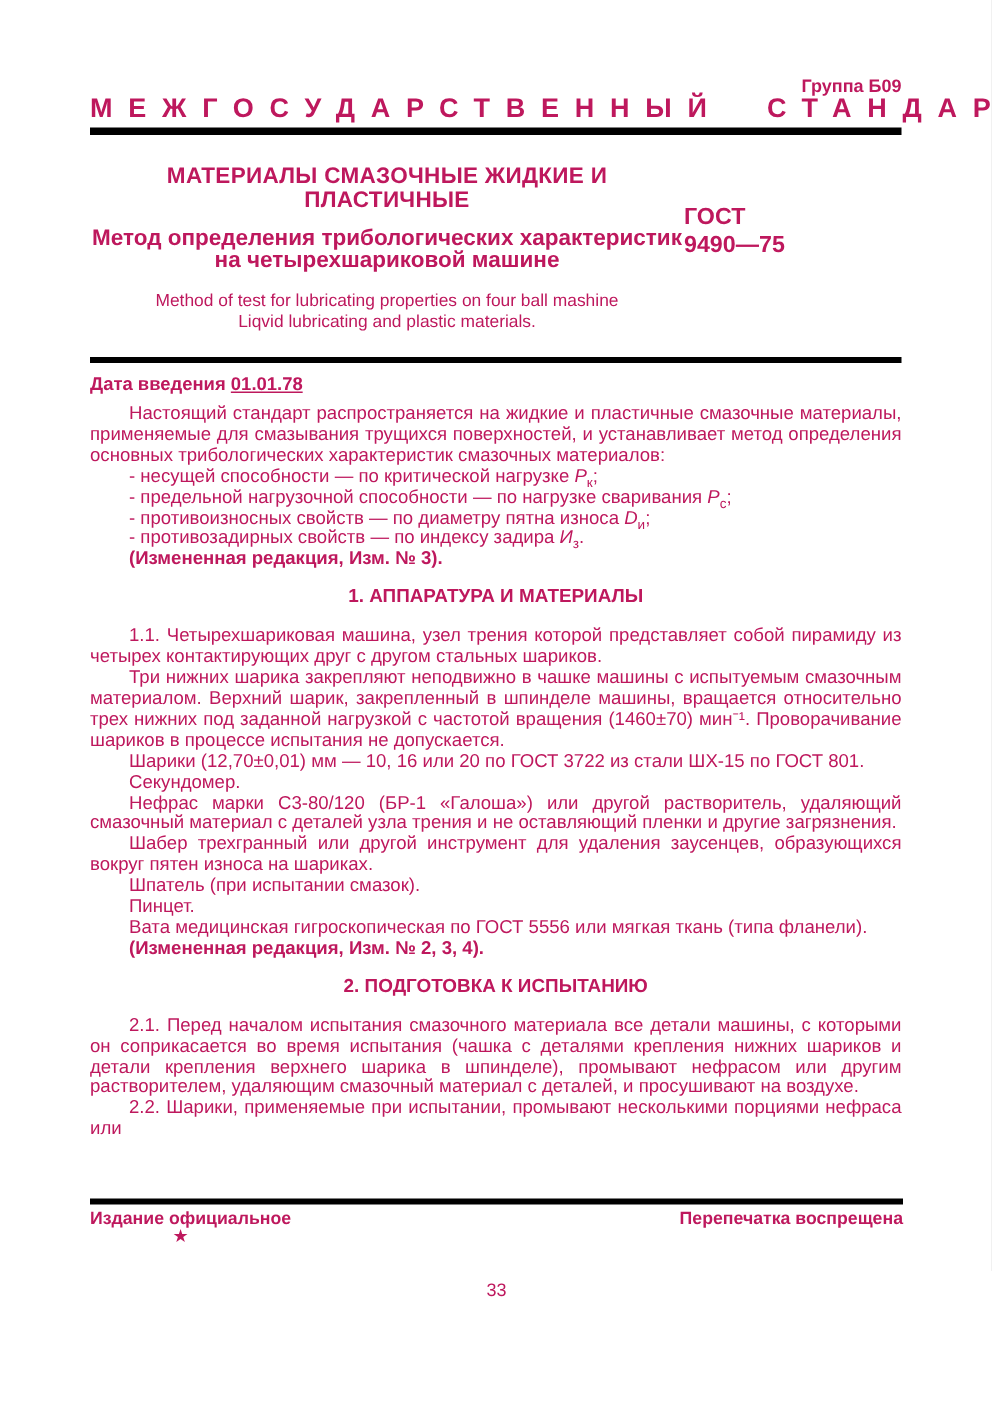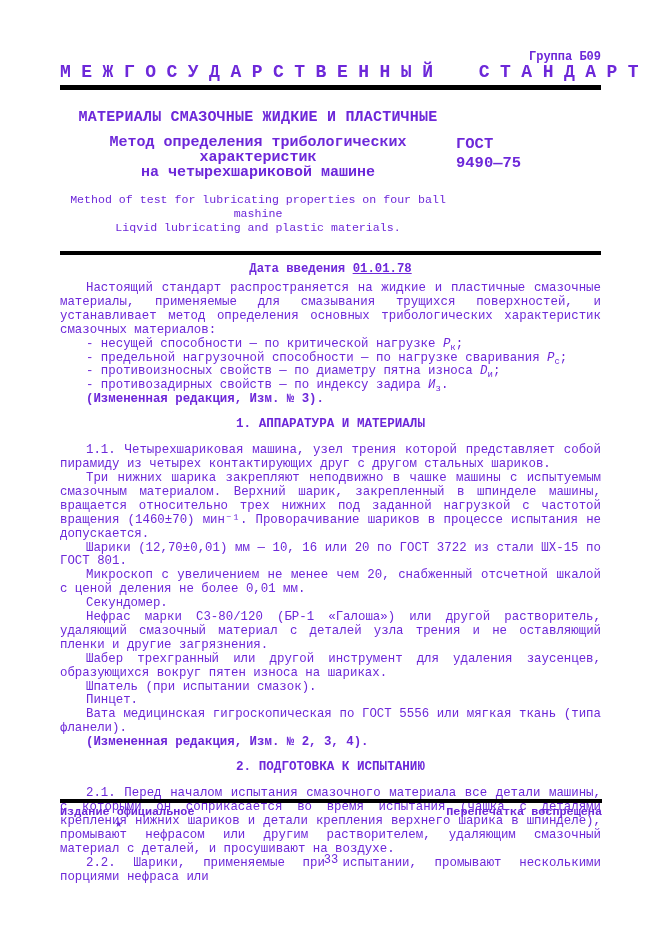--- a/index.html
+++ b/index.html
@@ -1,36 +1,36 @@
 <!DOCTYPE html>
 <html><head>
 <meta charset="utf-8">
 <style>
   html,body { margin:0; padding:0; background:#e8e8e8; }
   .page {
     width:661px; height:936px; margin:0 auto; background:#ffffff;
-    font-family:Liberation Mono, monospace; color:#6d28d9;
+    font-family:Liberation Sans, sans-serif; color:#be185d;
     position:relative; box-sizing:border-box;
     padding:50px 60px 0 60px; overflow:hidden;
   }
   .group-label { text-align:right; font-weight:bold; font-size:12px; line-height:14px; }
   .std-title {
     font-weight:bold; font-size:18px; line-height:16px;
     letter-spacing:10.5px; word-spacing:14px; white-space:nowrap;
   }
   .bar { height:5px; background:#000; margin-top:5px; }
   .title-block { display:flex; margin-top:20px; }
   .tb-left { flex:1 1 auto; text-align:center; }
   .tb-title { font-weight:bold; font-size:15px; line-height:16px; letter-spacing:0.2px; }
   .tb-sub { font-weight:bold; font-size:15px; line-height:15px; margin-top:9px; }
   .tb-eng { font-size:11.6px; line-height:14px; margin-top:13px; }
   .tb-right { width:145px; flex:0 0 auto; text-align:left; font-weight:bold;
               font-size:15.5px; line-height:19px; padding-top:25px; }
   .mid-line { height:4px; background:#000; margin-top:16px; }
-  .date-row { text-align:center; font-weight:bold; font-size:12.3px; line-height:15px; margin-top:7px; }
+  .date-row { text-align:left; font-weight:bold; font-size:12.3px; line-height:15px; margin-top:7px; }
   .date-value { text-decoration:underline; }
   .body-text { margin-top:5px; font-size:12.4px; line-height:13.9px; text-align:justify; }
   .para { margin:0; text-indent:26px; }
   .li { text-indent:26px; }
   .li .sym { font-style:italic; }
   .li sub { font-size:9px; line-height:0; }
   .amend { margin:0; text-indent:26px; font-weight:bold; }
   .sec-heading { text-align:center; font-weight:bold; font-size:12.6px; line-height:15px;
                  margin:10px 0 12px 0; }
   .footer-wrap { position:absolute; left:60px; right:59px; top:799px; }
@@ -84,21 +84,20 @@
     <div class="li"><span>- противоизносных свойств — по диаметру пятна износа </span><span class="sym">D</span><sub>и</sub><span>;</span></div>
     <div class="li"><span>- противозадирных свойств — по индексу задира </span><span class="sym">И</span><sub>з</sub><span>.</span></div>
 
     <p class="amend">(Измененная редакция, Изм. № 3).</p>
 
     <div class="sec-heading">1. АППАРАТУРА И МАТЕРИАЛЫ</div>
 
     <p class="para">1.1. Четырехшариковая машина, узел трения которой представляет собой пирамиду из четырех контактирующих друг с другом стальных шариков.</p>
     <p class="para">Три нижних шарика закрепляют неподвижно в чашке машины с испытуемым смазочным материалом. Верхний шарик, закрепленный в шпинделе машины, вращается относительно трех нижних под заданной нагрузкой с частотой вращения (1460±70) мин⁻¹. Проворачивание шариков в процессе испытания не допускается.</p>
     <p class="para">Шарики (12,70±0,01) мм — 10, 16 или 20 по ГОСТ 3722 из стали ШХ-15 по ГОСТ 801.</p>
-    <p class="para">Микроскоп с увеличением не менее чем 20, снабженный отсчетной шкалой с ценой деления не более 0,01 мм.</p>
     <p class="para">Секундомер.</p>
     <p class="para">Нефрас марки С3-80/120 (БР-1 «Галоша») или другой растворитель, удаляющий смазочный материал с деталей узла трения и не оставляющий пленки и другие загрязнения.</p>
     <p class="para">Шабер трехгранный или другой инструмент для удаления заусенцев, образующихся вокруг пятен износа на шариках.</p>
     <p class="para">Шпатель (при испытании смазок).</p>
     <p class="para">Пинцет.</p>
     <p class="para">Вата медицинская гигроскопическая по ГОСТ 5556 или мягкая ткань (типа фланели).</p>
 
     <p class="amend">(Измененная редакция, Изм. № 2, 3, 4).</p>
 
     <div class="sec-heading">2. ПОДГОТОВКА К ИСПЫТАНИЮ</div>

